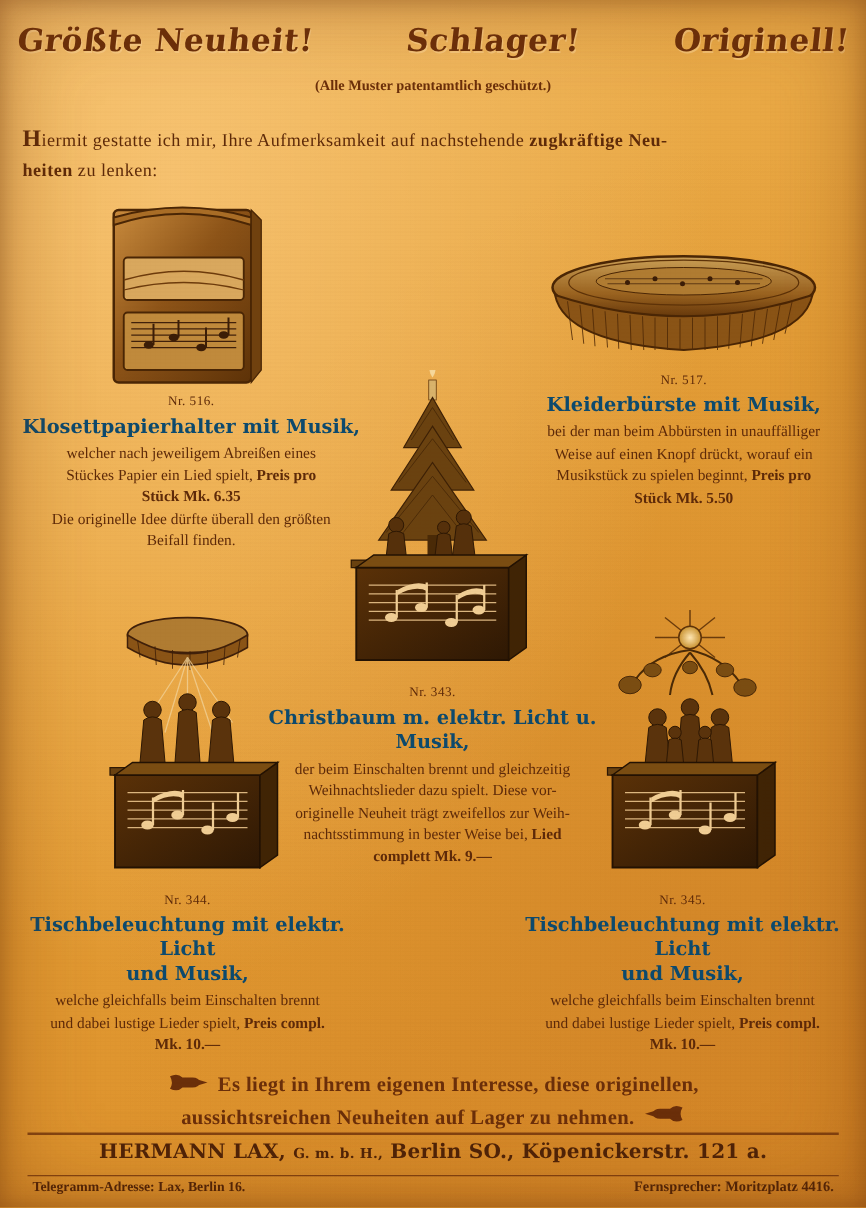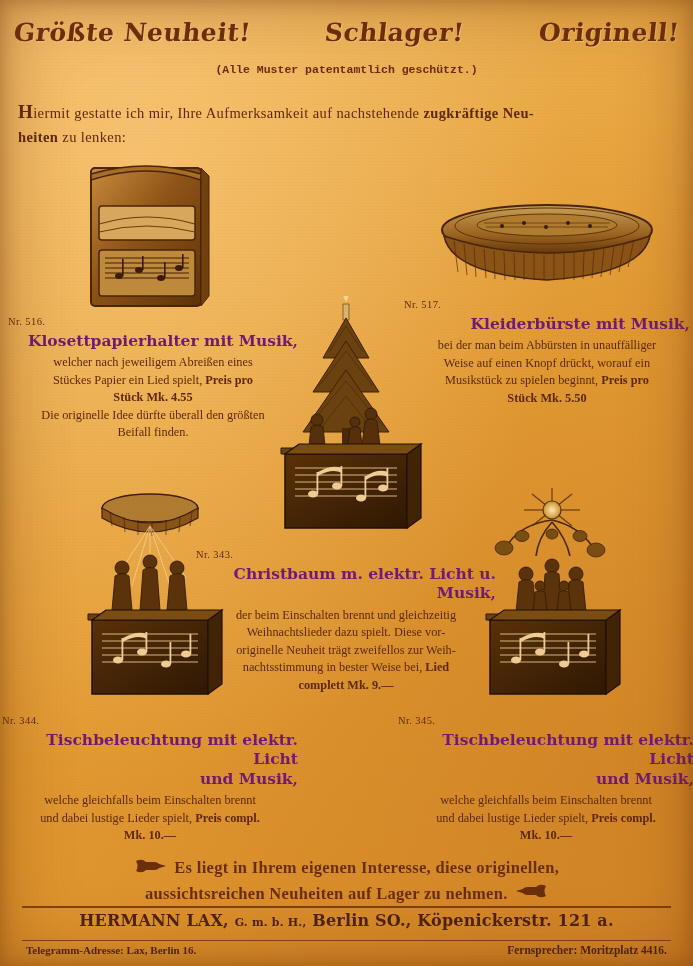--- a/index.html
+++ b/index.html
@@ -61,21 +61,21 @@
     letter-spacing: .5px;
     color: #6b2f0a;
     text-shadow: 1px 1px 0 rgba(255,220,160,.5);
     transform: skewX(-6deg);
   }
   .sub-note {
     position: absolute;
     top: 63px;
     width: 693px;
     text-align: center;
-    font-family: Liberation Mono, monospace;
+    font-family: Liberation Serif, serif;
     font-weight: bold;
     font-size: 11.5px;
     color: #6b2f0a;
   }
 
   
   .intro {
     position: absolute;
     top: 98px;
     left: 18px;
@@ -87,31 +87,32 @@
   }
   .intro .dropcap {
     font-size: 19px;
     font-weight: bold;
   }
   .intro b { font-weight: bold; }
 
   
   .block { position: absolute; }
   .cap-num {
+    text-align: center;
     font-size: 10.5px;
     letter-spacing: .4px;
     color: #5e2a09;
     margin-top: 3px;
   }
   .prod-title {
     font-family: "DejaVu Serif", serif;
     font-weight: bold;
     font-size: 15.5px;
-    text-align: right;
-    color: #701a75;
+    text-align: center;
+    color: #0c4a6e;
     line-height: 1.25;
     margin-top: 4px;
   }
   .prod-desc {
     font-size: 12.3px;
     line-height: 1.42;
     text-align: center;
     color: #5e2a09;
     margin-top: 4px;
   }
@@ -235,21 +236,21 @@
         </g>
 
         <path d="M138 10 l0 138 l8 -10 l0 -120 z" fill="#70410f" stroke="#4a2605" stroke-width="1"></path>
       </svg>
     </div>
     <div class="cap-num">Nr. 516.</div>
     <div class="prod-title">Klosettpapierhalter mit Musik,</div>
     <div class="prod-desc">
       <span>welcher nach jeweiligem Abreißen eines</span><br>
       <span>Stückes Papier ein Lied spielt, </span><b>Preis pro</b><br>
-      <b>Stück Mk. 4.55</b><br>
+      <b>Stück Mk. 6.35</b><br>
       <span>Die originelle Idee dürfte überall den größten</span><br>
       <span>Beifall finden.</span>
     </div>
   </div>
 
   <div class="block" style="top:196px; left:404px; width:286px;">
     <div class="art">
       <svg width="230" height="100" viewBox="0 0 230 100">
         <defs>
           <linearGradient id="brs" x1="0" y1="0" x2="0" y2="1">

